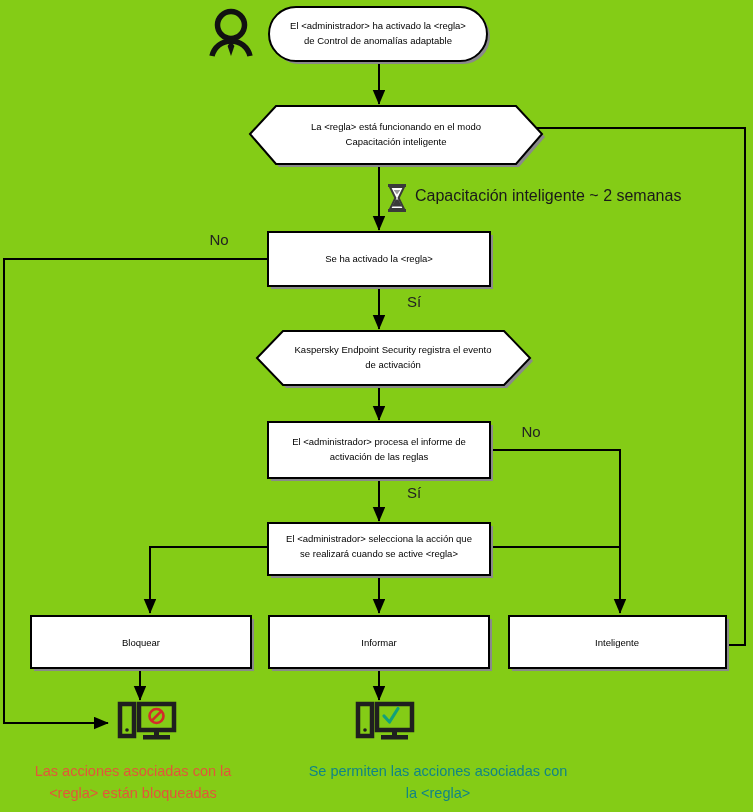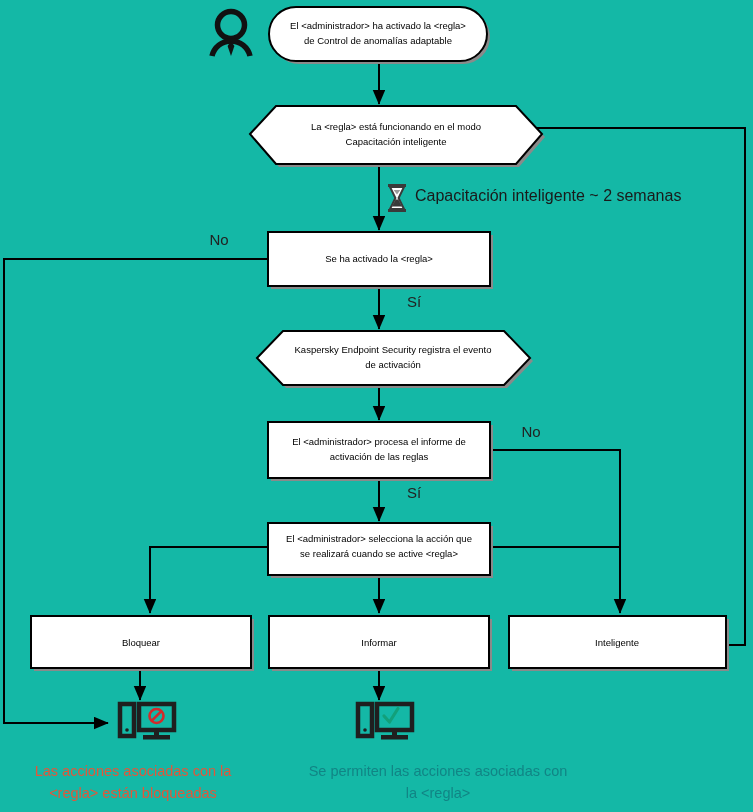--- a/index.html
+++ b/index.html
@@ -10,21 +10,21 @@
   body {
     width: 753px;
     height: 812px;
     font-family: "Liberation Sans", sans-serif;
     overflow: hidden;
   }
   #diagram-root {
     position: relative;
     width: 753px;
     height: 812px;
-    background: #14b8a6;
+    background: #84cc16;
   }
   svg#flowchart {
     display: block;
     width: 753px;
     height: 812px;
   }
   .node-shape {
     fill: #ffffff;
     stroke: #000000;
     stroke-width: 2;

